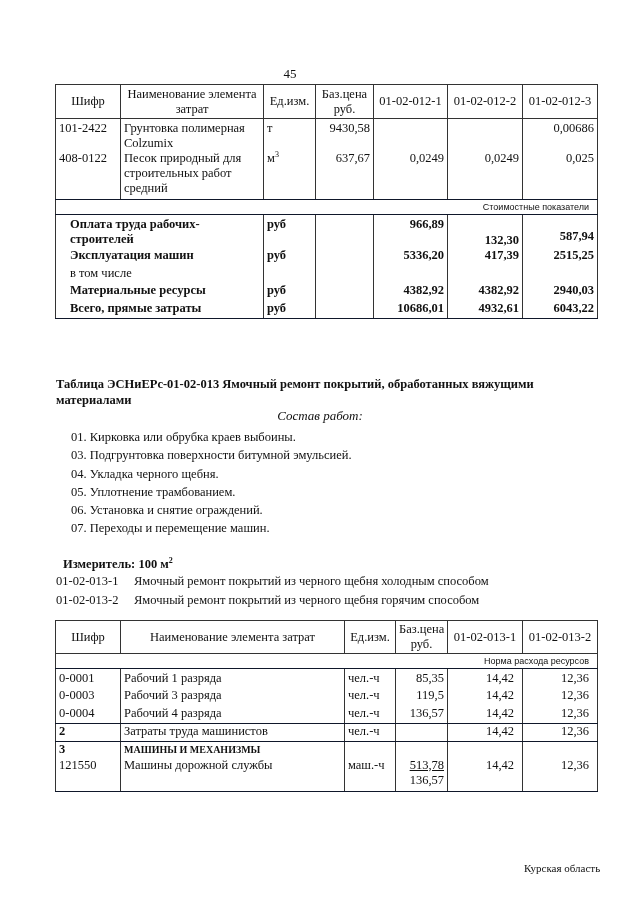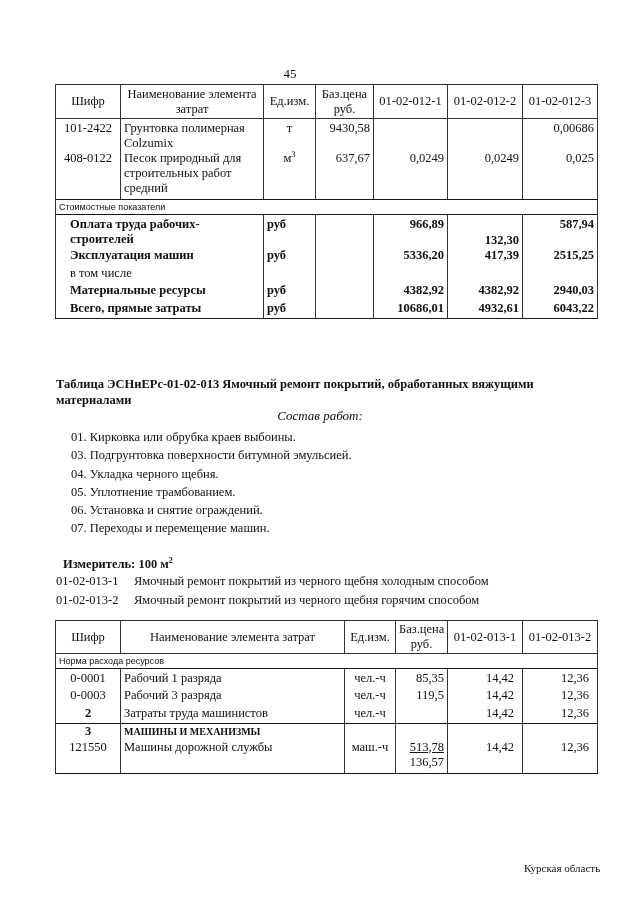--- a/index.html
+++ b/index.html
@@ -5,24 +5,24 @@
   html, body { margin: 0; padding: 0; background: #ffffff; }
   body { width: 640px; height: 905px; position: relative; overflow: hidden;
          font-family: "Liberation Serif", serif; color: #111; font-size: 12.5px; }
   .abs { position: absolute; }
   .page-num { top: 34px; left: 8px; width: 564px; text-align: center; font-size: 13px; margin-top: 32px; }
   table { border-collapse: collapse; position: absolute; table-layout: fixed; }
   td { padding: 0 3px; vertical-align: top; line-height: 15px; }
   .t1 { left: 55px; top: 84px; width: 542px; }
   .hdr td { border: 1px solid #333; text-align: center; vertical-align: middle; }
   .r { text-align: right; }
-  .c { text-align: center; }
+  .c { }
   .b { font-weight: bold; }
   .vl { border-left: 1px solid #333; border-right: 1px solid #333; }
-  .sans-note { font-family: "Liberation Sans", sans-serif; font-size: 9px; text-align: left; padding-right: 8px; line-height: 14px; }
+  .sans-note { font-family: "Liberation Sans", sans-serif; font-size: 9px; text-align: right; padding-right: 8px; line-height: 14px; }
   .botline td { border-bottom: 1px solid #0f172a; }
   sup { font-size: 8px; line-height: 0; }
   .title { left: 56px; top: 376px; width: 520px; font-weight: bold; font-size: 12.5px; line-height: 16px; }
   .subtitle { left: 0; top: 408px; width: 640px; text-align: center; font-style: italic; font-size: 13px; }
   .steps { left: 71px; top: 428px; font-size: 12.5px; }
   .steps div { height: 18.3px; line-height: 18px; }
   .meter { left: 63px; top: 557px; font-weight: bold; font-size: 12.5px; }
   .variant { left: 56px; font-size: 12.5px; }
   .variant span.code { display: inline-block; width: 78px; }
   .t2 { left: 55px; top: 620px; width: 542px; }
@@ -74,21 +74,21 @@
   </tr>
   <tr style="height:14px" class="botline">
     <td colspan="7" class="vl sans-note">Стоимостные показатели</td>
   </tr>
   <tr style="height:32px">
     <td colspan="2" class="vl b" style="padding-left:14px;padding-top:2px">Оплата труда рабочих-строителей</td>
     <td class="vl b" style="padding-top:2px">руб</td>
     <td class="vl"></td>
     <td class="vl r b" style="padding-top:2px">966,89</td>
     <td class="vl r b" style="padding-top:18px">132,30</td>
-    <td class="vl r b" style="padding-top:2px">587,94</td>
+    <td class="vl r b" style="padding-top:14px">587,94</td>
   </tr>
   <tr style="height:18px">
     <td colspan="2" class="vl b" style="padding-left:14px">Эксплуатация машин</td>
     <td class="vl b">руб</td>
     <td class="vl"></td>
     <td class="vl r b">5336,20</td>
     <td class="vl r b">417,39</td>
     <td class="vl r b">2515,25</td>
   </tr>
   <tr style="height:17px">
@@ -167,20 +167,28 @@
   </tr>
   <tr style="height:18px">
     <td class="vl c">0-0003</td>
     <td class="vl">Рабочий 3 разряда</td>
     <td class="vl c">чел.-ч</td>
     <td class="vl r">119,5</td>
     <td class="vl r" style="padding-right:8px">14,42</td>
     <td class="vl r" style="padding-right:8px">12,36</td>
   </tr>
   <tr style="height:18px" class="botline">
+    <td class="vl c">0-0004</td>
+    <td class="vl">Рабочий 4 разряда</td>
+    <td class="vl c">чел.-ч</td>
+    <td class="vl r">136,57</td>
+    <td class="vl r" style="padding-right:8px">14,42</td>
+    <td class="vl r" style="padding-right:8px">12,36</td>
+  </tr>
+  <tr style="height:18px" class="botline">
     <td class="vl c b">2</td>
     <td class="vl">Затраты труда машинистов</td>
     <td class="vl c">чел.-ч</td>
     <td class="vl r"></td>
     <td class="vl r" style="padding-right:8px">14,42</td>
     <td class="vl r" style="padding-right:8px">12,36</td>
   </tr>
   <tr style="height:16px">
     <td class="vl c b">3</td>
     <td class="vl b" style="font-size:10px">МАШИНЫ И МЕХАНИЗМЫ</td>

